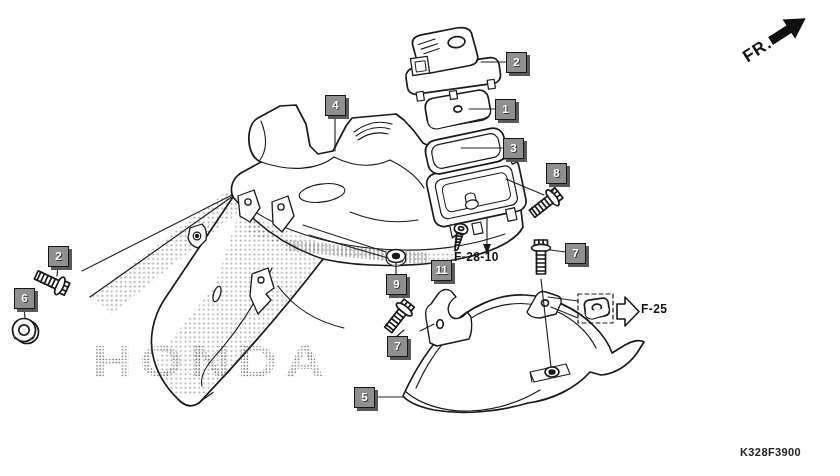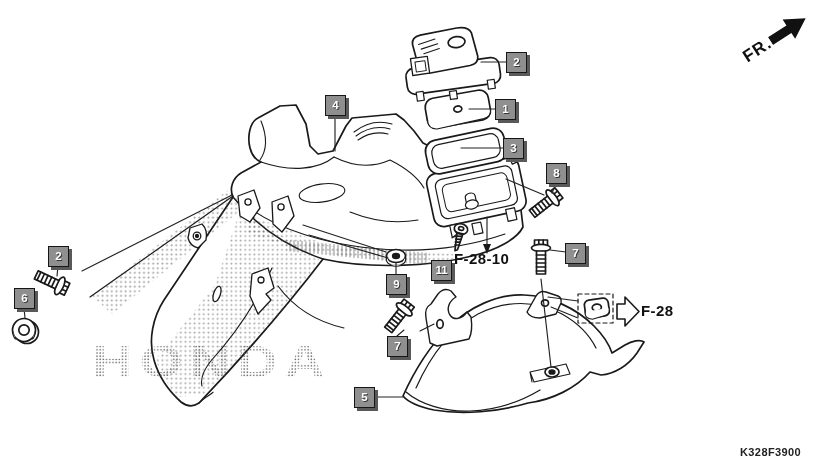--- a/index.html
+++ b/index.html
@@ -4,21 +4,21 @@
 <style>
   html,body{margin:0;padding:0;background:#fff;}
   .stage{position:relative;width:840px;height:476px;background:#fff;overflow:hidden;
          font-family:"Liberation Sans",sans-serif;}
   .stage > svg{position:absolute;left:0;top:0;z-index:1;}
   .callout{position:absolute;width:21px;height:21px;box-sizing:border-box;
            background:#8f8f8f;border:1px solid #161616;
            box-shadow:3px 3px 0 0 #595959;color:#fff;
            font-weight:bold;font-size:11.5px;line-height:19px;text-align:center;
            text-shadow:1px 1px 0 rgba(40,40,40,.85);cursor:pointer;z-index:3;}
-  .ref{position:absolute;font-weight:bold;font-size:15px;color:#101010;
+  .ref{position:absolute;font-weight:bold;font-size:12px;color:#101010;
        letter-spacing:.4px;z-index:2;cursor:pointer;white-space:nowrap;}
   .ref-f2810{left:454px;top:250px;}
   .ref-f28{left:641px;top:302px;}
   .fig-code{position:absolute;left:740px;top:446px;font-size:11px;font-weight:600;
             letter-spacing:.4px;color:#222;z-index:2;white-space:nowrap;}
   .fr{position:absolute;left:744px;top:34px;display:flex;align-items:center;gap:1px;
       transform:rotate(-33deg);transform-origin:18px 18px;z-index:2;}
   .fr span{font-weight:bold;font-size:17px;color:#101010;letter-spacing:1px;}
 </style>
 </head>
@@ -235,21 +235,21 @@
   </svg>
 
   <div class="fr">
     <span>FR.</span>
     <svg width="46" height="27">
       <polygon points="0,9 22,9 22,2 42,13.5 22,25 22,18 0,18" fill="#111"></polygon>
     </svg>
   </div>
 
   <div class="ref ref-f2810">F-28-10</div>
-  <div class="ref ref-f28">F-28</div>
+  <div class="ref ref-f28">F-25</div>
   <div class="fig-code">K328F3900</div>
 
 <div class="callout" style="left: 506px; top: 52px;">2</div>
     <div class="callout" style="left: 495px; top: 99px;">1</div>
     <div class="callout" style="left: 503px; top: 138px;">3</div>
     <div class="callout" style="left: 546px; top: 163px;">8</div>
     <div class="callout" style="left: 325px; top: 95px;">4</div>
     <div class="callout" style="left: 431px; top: 228px; margin-top: 32px;">11</div>
     <div class="callout" style="left: 565px; top: 243px;">7</div>
     <div class="callout" style="left: 48px; top: 246px;">2</div>

